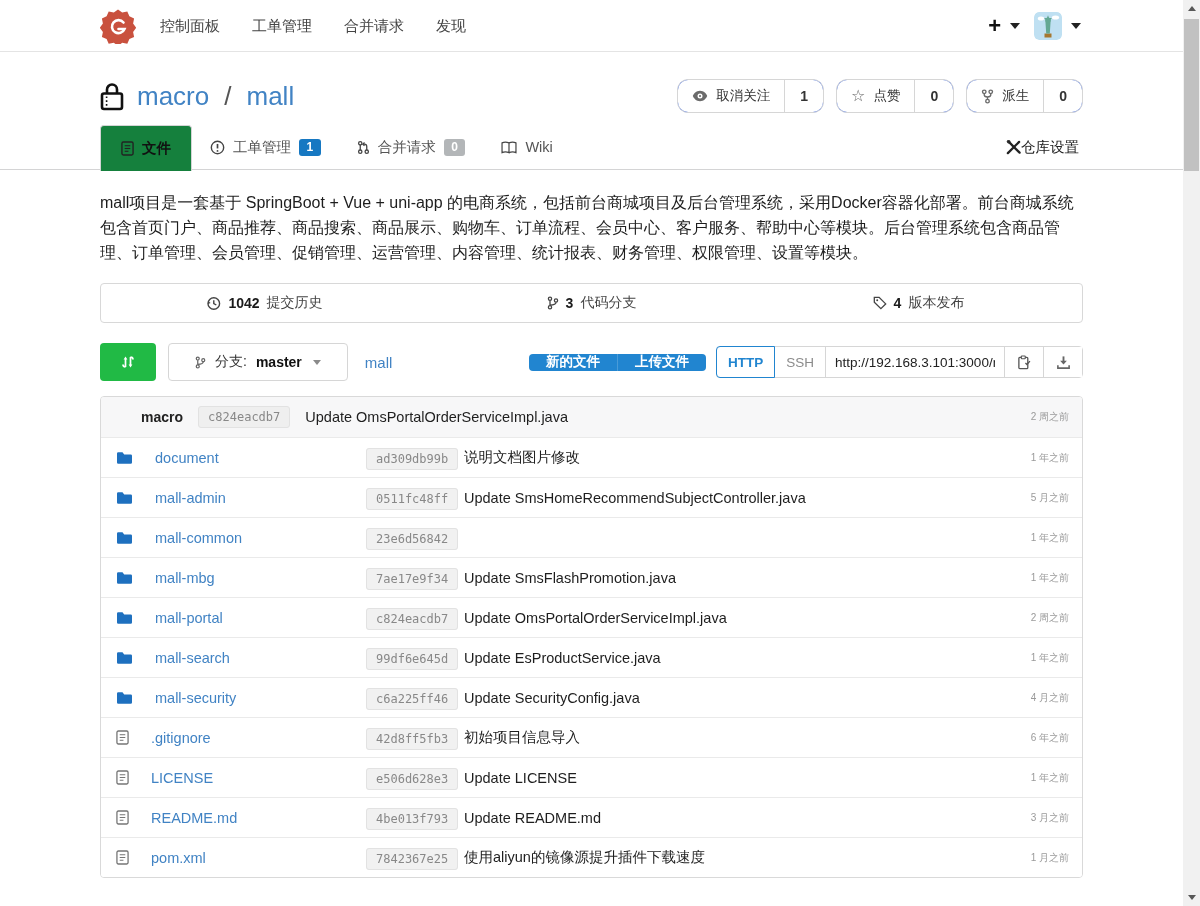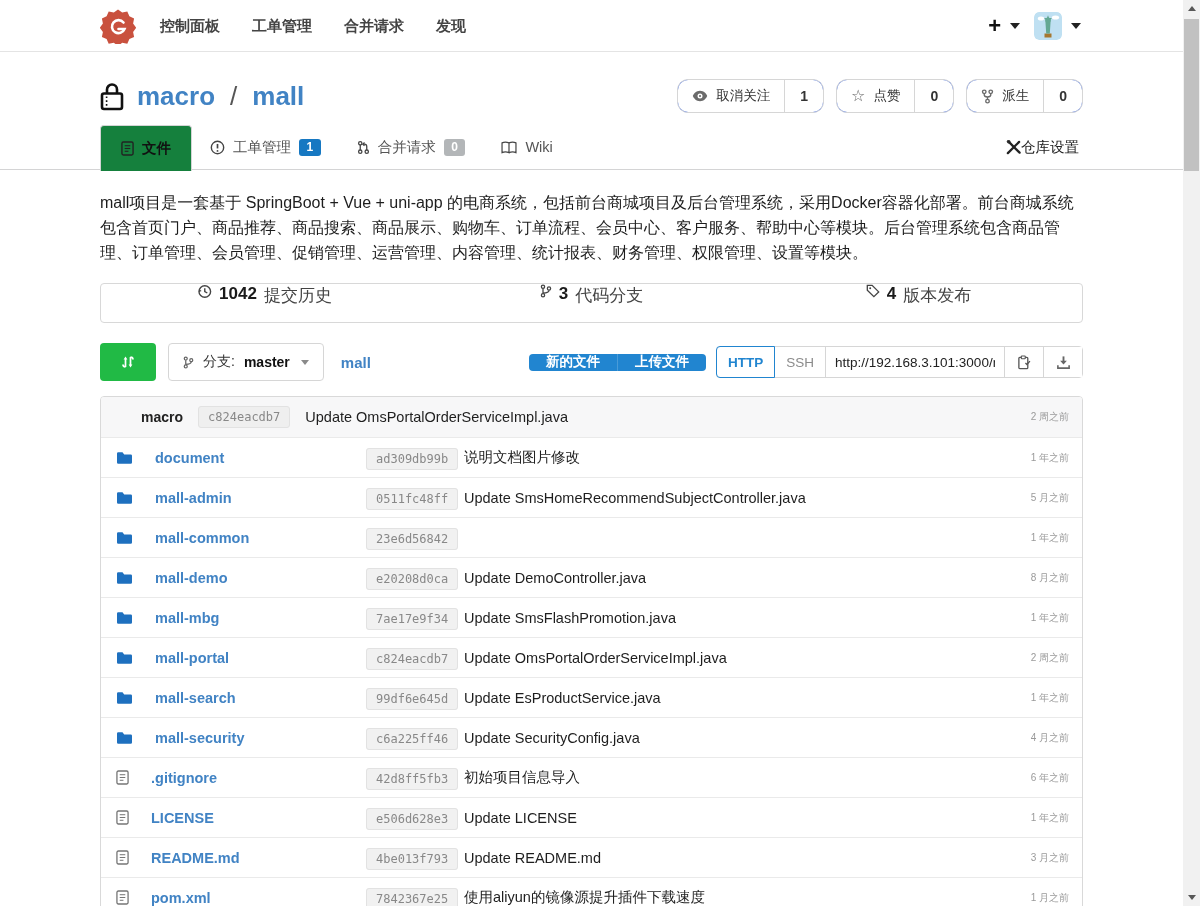--- a/index.html
+++ b/index.html
@@ -2,21 +2,21 @@
 <html style="--green: #21ba45; --blue: #2185d0; --link: #4183c4; --badge-blue: #1678c2; --badge-gray: #b3b6b8; --folder: #1e70bf;"><head>
 <meta charset="utf-8">
 <style>
   * { box-sizing: border-box; }
   html,body { margin:0; padding:0; }
   body {
     width:1200px; height:906px; overflow:hidden; position:relative;
     background:#fff; color:#333;
     font-family:"Liberation Sans","DejaVu Sans",sans-serif;
   }
-  a { text-decoration:none;font-weight:bold; }
+  a { text-decoration:none; }
   .page { position:absolute; left:0; top:0; width:1183px; }
   .container { width:983px; margin:0 auto; }
 
   
   .navbar { height:52px; border-bottom:1px solid #e4e4e4; background:#fff; }
   .nav-inner { display:flex; align-items:center; height:52px; }
   .logo { width:36px; height:36px; flex:0 0 36px; cursor:pointer; }
   .nav-items { display:flex; margin-left:8px; }
   .nav-item { padding:0 16px; line-height:52px; font-size:15px; color:#444; cursor:pointer; }
   .nav-right { margin-left:auto; display:flex; align-items:center; gap:12px; }
@@ -42,26 +42,26 @@
   .tab { display:flex; align-items:center; gap:8px; padding:0 18px; font-size:14.5px; color:#555; cursor:pointer; }
   .tab.active { background:#15803d; border:1px solid #d4d4d5; border-bottom:0; border-radius:4px 4px 0 0; position:relative; top:1px; z-index:2; color:#111; font-weight:bold; padding:0 20px; }
   .tab-settings { margin-left:auto; display:flex; align-items:center; font-size:14.5px; color:#222; cursor:pointer; padding:0 4px; }
   .badge { border-radius:3px; color:#fff; font-size:12px; font-weight:bold; padding:2.5px 7.5px; line-height:1; }
   .badge-primary { background:var(--badge-blue); }
   .badge-muted { background:var(--badge-gray); }
 
   
   .desc { margin:20px 0 0; font-size:16px; line-height:25px; color:#1d1d1d; }
   .stats-bar { display:flex; border:1px solid #d8d8d8; border-radius:4px; height:40px; margin-top:18px; background:#fff; }
-  .stat { flex:1; display:flex; align-items:flex-start; justify-content:center; gap:7px; font-size:17px; color:#444; cursor:pointer; }
+  .stat { flex:1; display:flex; align-items:center; justify-content:center; gap:7px; font-size:14px; color:#444; cursor:pointer; }
   .stat b { color:#1a1a1a; }
 
   .toolbar { display:flex; align-items:center; margin-top:20px; height:38px; }
   .btn-green { width:56px; height:38px; background:var(--green); border-radius:4px; display:flex; align-items:center; justify-content:center; cursor:pointer; border:none; }
-  .branch-dd { margin-left:12px; height:38px; border:1px solid #d6d6d6; border-radius:4px; display:flex; align-items:center; gap:9px; padding:0 14px; font-size:14px; color:#333; background:#fff; cursor:pointer; }
+  .branch-dd { margin-left:12px; height:38px; border:1px solid #d6d6d6; border-radius:4px; display:flex; align-items:center; gap:9px; padding:0 26px; font-size:14px; color:#333; background:#fff; cursor:pointer; }
   .branch-dd b { color:#111; }
   .branch-dd .caret { border-top-color:#8a8a8a; border-left-width:4px; border-right-width:4px; border-top-width:5px; margin-left:2px; }
   .path-link { margin-left:17px; color:var(--link); font-size:15px; }
   .toolbar-right { margin-left:auto; display:flex; align-items:center; height:32px; }
   .btn-blue-group { display:flex; height:17px; border-radius:4px; overflow:hidden; }
   .btn-blue { background:var(--blue); color:#fff; font-size:13.5px; font-weight:bold; display:flex; align-items:center; padding:0 17px; cursor:pointer; border:none; }
   .btn-blue + .btn-blue { border-left:1px solid rgba(255,255,255,0.18); }
   .clone-group { display:flex; height:32px; margin-left:10px; border:1px solid #d6d6d6; border-radius:4px; align-items:stretch; background:#fff; }
   .clone-http { border:1px solid var(--blue); margin:-1px 0 -1px -1px; border-radius:4px 0 0 4px; color:var(--blue); font-weight:bold; font-size:13.5px; display:flex; align-items:center; padding:0 11px; background:#fff; z-index:1; cursor:pointer; }
   .clone-ssh { color:#8b8b8b; font-size:13.5px; display:flex; align-items:center; padding:0 11px; border-right:1px solid #d6d6d6; cursor:pointer; }
@@ -369,36 +369,20 @@
               </span>
 
               <a href="#" class="file-link">mall-common</a>
             </span>
             <span class="cell-hash">
               <span class="hash-badge">23e6d56842</span>
             </span>
             <span class="time-cell">1 年之前</span>
           </div>
 
-          <div class="file-row">
-            <span class="cell-name">
-              <span style="display:flex;">
-                <svg viewBox="0 0 17 14" width="17" height="14">
-                  <path d="M1 2.6 a1.3 1.3 0 0 1 1.3 -1.3 h4.2 l1.7 2.1 h6.5 a1.3 1.3 0 0 1 1.3 1.3 v6.7 a1.3 1.3 0 0 1 -1.3 1.3 H2.3 a1.3 1.3 0 0 1 -1.3 -1.3 Z" fill="#1e70bf"></path>
-                </svg>
-              </span>
-
-              <a href="#" class="file-link">mall-demo</a>
-            </span>
-            <span class="cell-hash">
-              <span class="hash-badge">e20208d0ca</span>
-            </span>
-            <span class="row-msg">Update DemoController.java</span>
-            <span class="time-cell">8 月之前</span>
-          </div>
 
           <div class="file-row">
             <span class="cell-name">
               <span style="display:flex;">
                 <svg viewBox="0 0 17 14" width="17" height="14">
                   <path d="M1 2.6 a1.3 1.3 0 0 1 1.3 -1.3 h4.2 l1.7 2.1 h6.5 a1.3 1.3 0 0 1 1.3 1.3 v6.7 a1.3 1.3 0 0 1 -1.3 1.3 H2.3 a1.3 1.3 0 0 1 -1.3 -1.3 Z" fill="#1e70bf"></path>
                 </svg>
               </span>
 
               <a href="#" class="file-link">mall-mbg</a>

